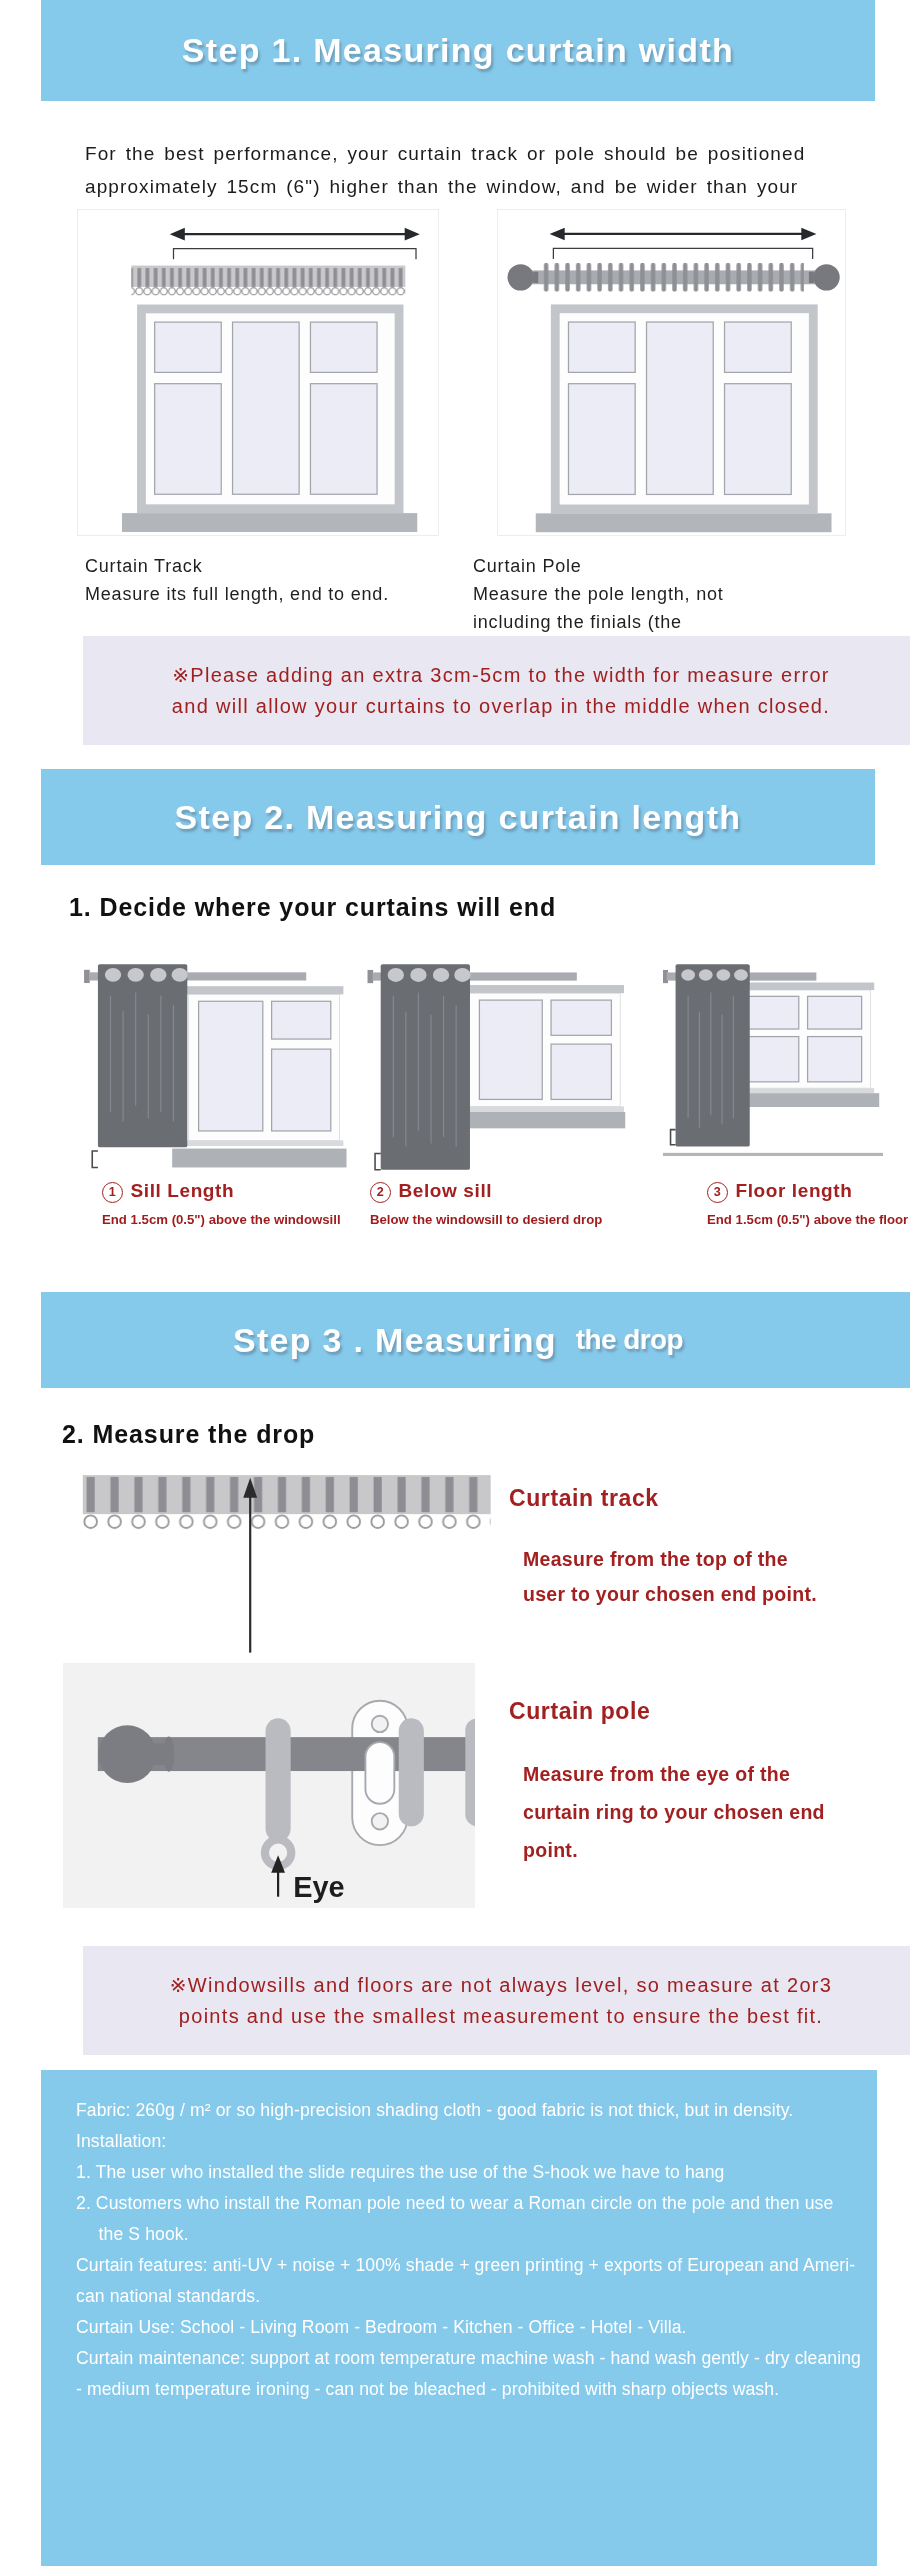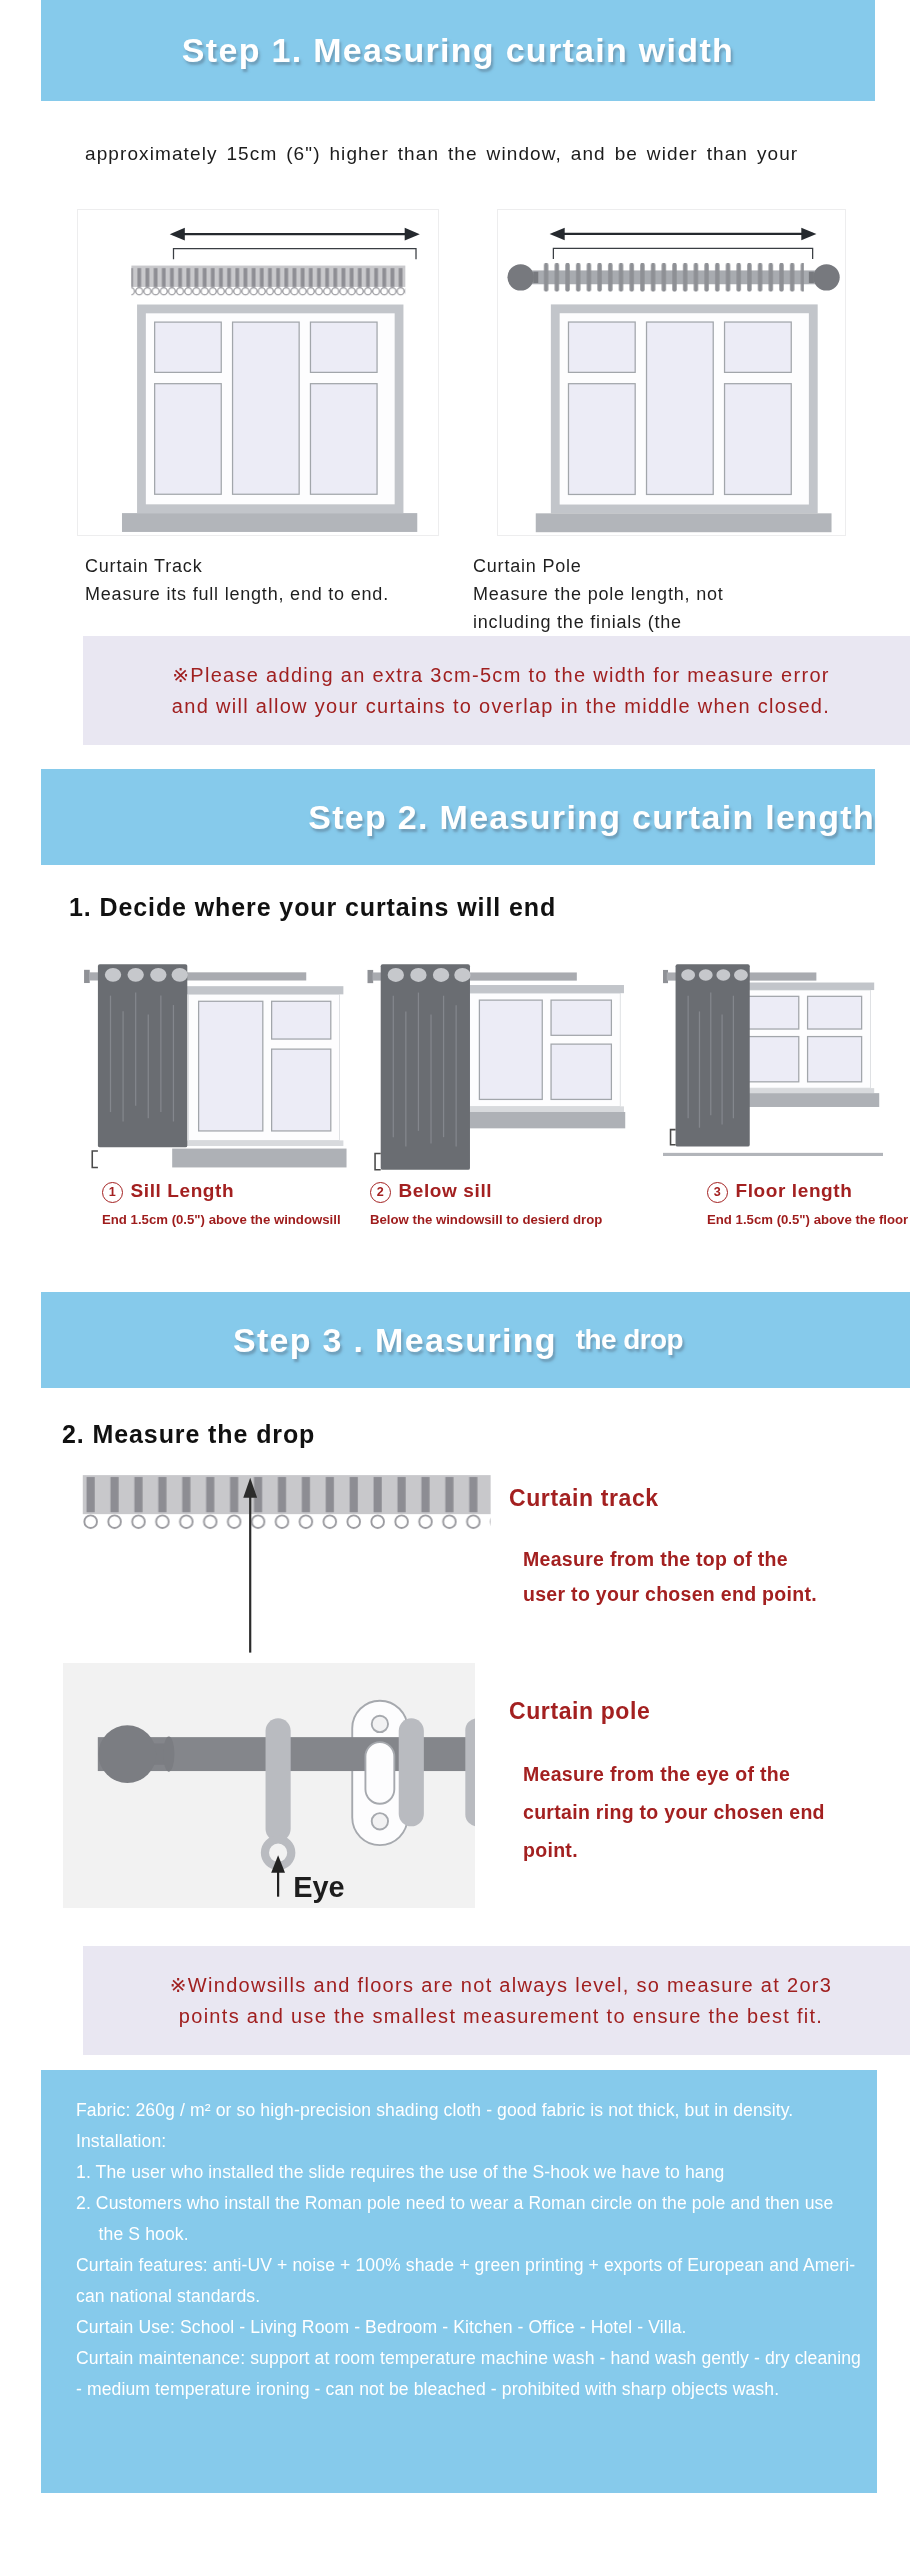--- a/index.html
+++ b/index.html
@@ -26,35 +26,36 @@
         vertical-align:1.3px;}
   .dcap-desc{color:#9E1B1B;font-size:13.2px;font-weight:bold;letter-spacing:0px;
         margin-top:8.8px;white-space:nowrap;}
   .red-title{color:#A32020;font-size:23px;font-weight:bold;letter-spacing:0.6px;white-space:nowrap;}
   .red-body{color:#A32020;font-size:19.5px;font-weight:bold;letter-spacing:0.3px;
         line-height:35px;white-space:nowrap;margin-left:14px;}
   
   .diagram-box{border:0.6px solid #ededee;background:#ffffff;box-sizing:border-box;}
   .pole-box{background:#f2f2f2;}
   
-  .footer{left:41px;top:2070px;width:836px;height:423px;background:#86CAEB;color:#ffffff;
+  .footer{left:41px;top:2070px;width:836px;height:496px;background:#86CAEB;color:#ffffff;
           box-sizing:border-box;padding:25px 35px 0 35px;}
   .footer div{font-size:17.6px;line-height:31px;letter-spacing:0.1px;white-space:nowrap;}
   .footer div:nth-child(5){padding-left:22.6px;}
 </style>
 </head>
 <body>
 
 <div class="page">
 
   <div class="abs banner" style="top:0;height:101px;">
     <span class="banner-text">Step 1. Measuring curtain width</span>
   </div>
 
   <div class="abs intro">
+    <div>For the best performance, your curtain track or pole should be positioned</div>
     <div>approximately 15cm (6") higher than the window, and be wider than your</div>
   </div>
 
   <div class="abs diagram-box" style="left:77px;top:209px;width:362px;height:327px;">
     <svg width="360" height="326" viewBox="0 0 573 518">
       <defs>
         <pattern id="pa-hooks" patternUnits="userSpaceOnUse" width="13" height="518">
           <rect x="3.5" y="92" width="6" height="30" fill="#8e8e94"></rect>
           <circle cx="6.5" cy="129" r="5.5" fill="#ffffff" stroke="#9a9a9f" stroke-width="2"></circle>
         </pattern>
@@ -124,21 +125,21 @@
     <div>Curtain Pole</div>
     <div>Measure the pole length, not</div>
     <div>including the finials (the</div>
   </div>
 
   <div class="abs note" style="top:636px;">
     <div>※Please adding an extra 3cm-5cm to the width for measure error</div>
     <div>and will allow your curtains to overlap in the middle when closed.</div>
   </div>
 
-  <div class="abs banner" style="top:769px;height:96px;justify-content:flex-end;">
+  <div class="abs banner" style="top:769px;height:96px;">
     <span class="banner-text">Step 2. Measuring curtain length</span>
   </div>
 
   <div class="abs h2" style="left:69px;top:893px;">1. Decide where your curtains will end</div>
 
   <div class="abs" style="left:79px;top:961px;">
     <svg width="277" height="214" viewBox="0 0 440 340">
       <rect x="8" y="14" width="9" height="21" fill="#8f9196"></rect>
       <rect x="16" y="18" width="345" height="13" fill="#a9abb0"></rect>
       <g>

